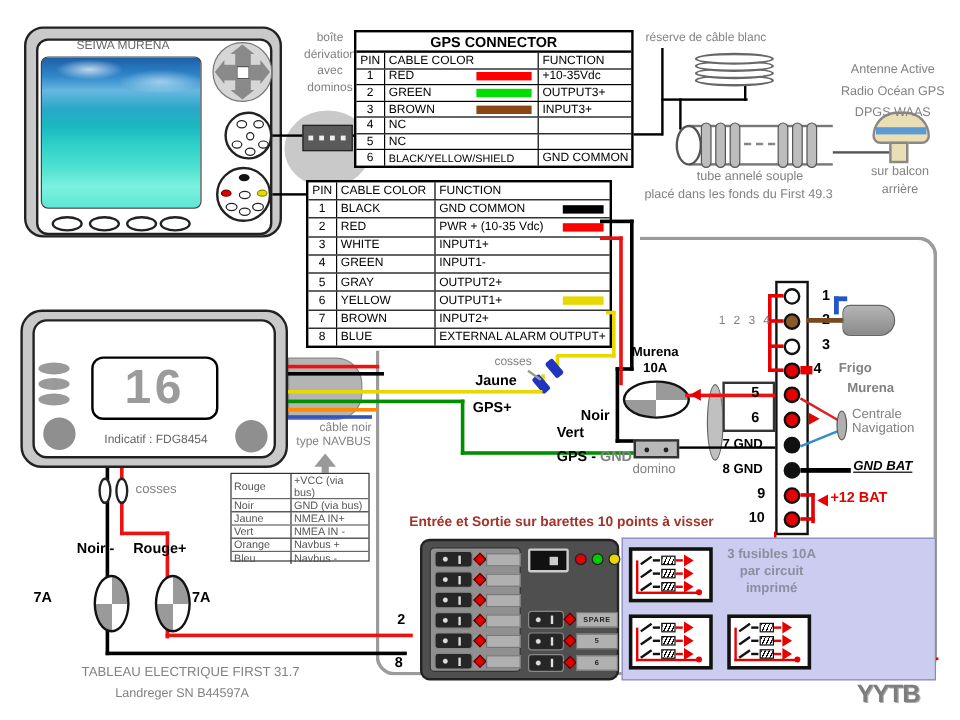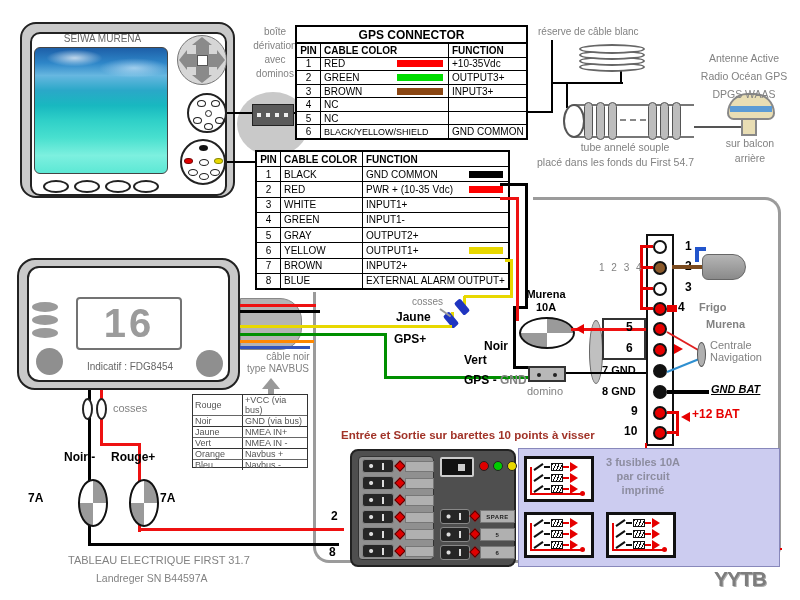--- a/index.html
+++ b/index.html
@@ -9,21 +9,21 @@
   .b{font-weight:bold}
   .g{color:#828282}
   .ctr{text-align:center}
   .w{position:absolute}
   .tbl{position:absolute;background:#fff;border:2px solid #000;box-sizing:border-box;display:flex;flex-direction:column}
   .ttl{font:bold 12px "Liberation Sans",sans-serif;text-align:center;border-bottom:2px solid #000;flex:0 0 15px;display:flex;align-items:center;justify-content:center}
   .hrow,.drow{display:flex;border-bottom:1px solid #000;flex:1;min-height:0}
   .drow:last-child{border-bottom:none}
   .cell{box-sizing:border-box;border-right:1px solid #000;padding:0 3px;font-size:10px;display:flex;align-items:center;white-space:nowrap;overflow:hidden}
   .cell:last-child{border-right:none}
-  .hrow .cell{font-weight:bold}
+  .hrow .cell{font-weight:normal}
   .pc{justify-content:center;padding:0}
   .sw{height:7px;margin-left:auto;margin-right:2px}
   .fuse{position:absolute;border:2px solid #111;border-radius:50%;background:conic-gradient(#9a9a9a 0 90deg,#fff 90deg 180deg,#9a9a9a 180deg 270deg,#fff 270deg)}
   .pinc{position:absolute;width:14px;height:14px;border:2px solid #111;border-radius:50%;box-sizing:border-box}
   .rk{position:absolute;background:radial-gradient(circle at 27% 50%,#ddd 0 1.5px,transparent 2.5px),linear-gradient(#ddd,#ddd) no-repeat 68% 50%/2px 7px,#262626;border:1px solid #888;border-radius:3px}
   .rkb{position:absolute;background:linear-gradient(#ccc,#ccc) no-repeat 68% 50%/7px 7px,#111;border:2px solid #ccc;border-radius:2px}
   .ledd{position:absolute;width:6px;height:6px;background:#e00000;border:1px solid #500;transform:rotate(45deg)}
   .ledr{position:absolute;width:8px;height:8px;border-radius:50%;border:1px solid #222}
   .plate{position:absolute;background:#b0b0b0;border:1px solid #777;font:bold 6px "Liberation Sans",sans-serif;color:#222;display:flex;align-items:center;justify-content:center;letter-spacing:.5px}
   .fbox{position:absolute;width:70px;background:#fff;border:3px solid #111;box-sizing:border-box}
@@ -178,21 +178,21 @@
   <div class="abs" style="left:727px;top:93px;width:48px;height:27px;background:#e9deb4;border:2px solid #888;border-radius:50% 50% 8px 8px / 90% 90% 8px 8px;box-sizing:border-box">
     <div class="abs" style="left:1px;top:11px;width:42px;height:6px;background:#5b9bd5"></div>
   </div>
   <div class="abs" style="left:741px;top:118px;width:16px;height:18px;background:#e9deb4;border:2px solid #888;box-sizing:border-box"></div>
   <div class="t g ctr" style="left:696px;top:52px;width:96px;font-size:10.5px">Antenne Active</div>
   <div class="t g ctr" style="left:694px;top:70px;width:100px;font-size:10.5px">Radio Océan GPS</div>
   <div class="t g ctr" style="left:696px;top:88px;width:96px;font-size:10.5px">DPGS WAAS</div>
   <div class="t g ctr" style="left:710px;top:137px;width:80px;font-size:10.5px">sur balcon</div>
   <div class="t g ctr" style="left:710px;top:152px;width:80px;font-size:10.5px">arrière</div>
   <div class="t g ctr" style="left:560px;top:141px;width:130px;font-size:10.5px">tube annelé souple</div>
-  <div class="t g" style="left:537px;top:156px;font-size:10.5px">placé dans les fonds du First 54.7</div>
+  <div class="t g" style="left:537px;top:156px;font-size:10.5px">placé dans les fonds du First 49.3</div>
 
   <div class="tbl" style="left:255px;top:150px;width:255px;height:140px">
     <div class="hrow">
       <div class="cell pc" style="width:24px">PIN</div>
       <div class="cell" style="width:82px">CABLE COLOR</div>
       <div class="cell" style="flex:1">FUNCTION</div>
     </div>
     <div class="drow">
       <div class="cell pc" style="width:24px">1</div>
       <div class="cell" style="width:82px">BLACK</div>
@@ -261,21 +261,21 @@
   <div class="w" style="left:451px;top:312px;width:3px;height:16px;background:#e8d800"></div>
   <div class="w" style="left:443px;top:316px;width:16px;height:8px;background:#1f35c0;border-radius:2px;transform:rotate(50deg)"></div>
   <div class="t g" style="left:412px;top:296px">cosses</div>
   <div class="w" style="left:440px;top:308px;width:13px;height:2px;background:#999;transform:rotate(35deg);transform-origin:left center"></div>
 
   <div class="abs" style="left:17px;top:258px;width:223px;height:132px;background:#c9c9c9;border:2px solid #222;border-radius:18px;box-sizing:border-box"></div>
   <div class="abs" style="left:27px;top:266px;width:203px;height:116px;background:#fff;border:2px solid #222;border-radius:12px;box-sizing:border-box"></div>
   <div class="abs" style="left:32px;top:302px;width:26px;height:10px;background:#9a9a9a;border-radius:50%"></div>
   <div class="abs" style="left:32px;top:315px;width:26px;height:10px;background:#9a9a9a;border-radius:50%"></div>
   <div class="abs" style="left:32px;top:328px;width:26px;height:10px;background:#9a9a9a;border-radius:50%"></div>
-  <div class="abs" style="left:76px;top:297px;width:106px;height:53px;border:2px solid #737373;border-radius:4px;box-sizing:border-box;display:flex;align-items:center;justify-content:center">
+  <div class="abs" style="left:76px;top:297px;width:106px;height:53px;border:2px solid #000000;border-radius:10px;box-sizing:border-box;display:flex;align-items:center;justify-content:center">
     <span style="font:bold 40px 'Liberation Sans',sans-serif;color:#9b9b9b;letter-spacing:3px">16</span>
   </div>
   <div class="abs" style="left:36px;top:348px;width:27px;height:27px;border-radius:50%;background:#8f8f8f"></div>
   <div class="abs" style="left:196px;top:350px;width:27px;height:27px;border-radius:50%;background:#8f8f8f"></div>
   <div class="t g ctr" style="left:60px;top:361px;width:140px;color:#666">Indicatif : FDG8454</div>
 
   <div class="abs" style="left:240px;top:298px;width:62px;height:52px;background:#b4b4b4;border:1px solid #888;border-radius:0 22px 22px 0;box-sizing:border-box"></div>
   <div class="w" style="left:240px;top:304px;width:76px;height:3px;background:#ee1111"></div>
   <div class="w" style="left:240px;top:310px;width:80px;height:3px;background:#000"></div>
   <div class="w" style="left:240px;top:325px;width:212px;height:3px;background:#e8d800"></div>

